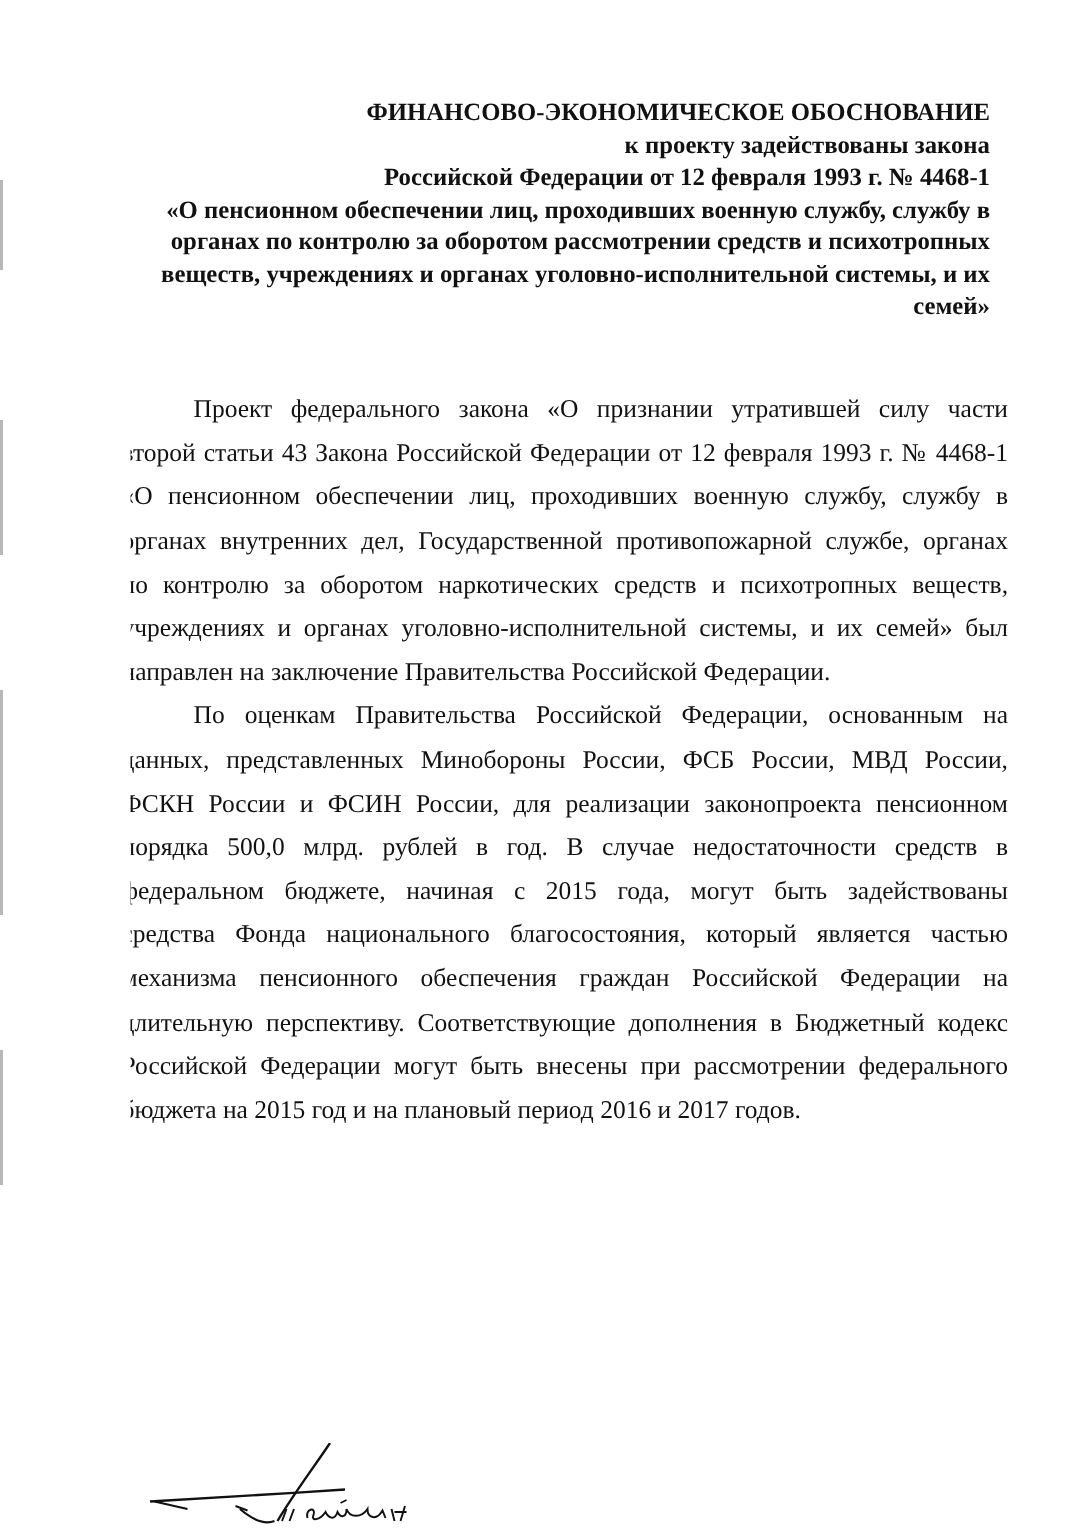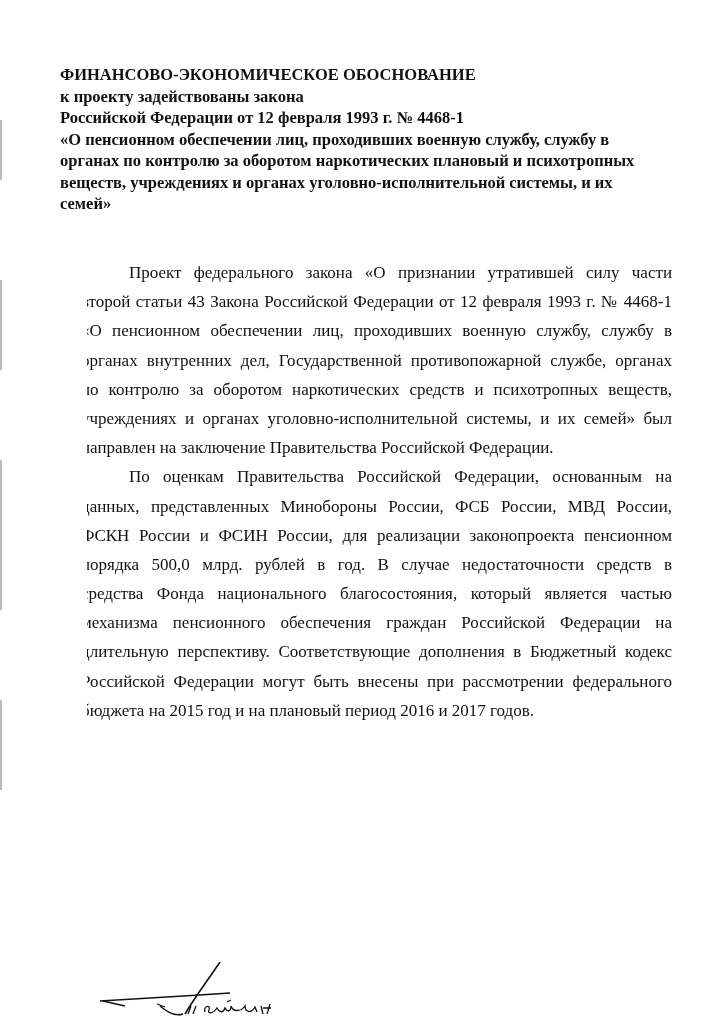--- a/index.html
+++ b/index.html
@@ -1,18 +1,18 @@
 <!DOCTYPE html>
 <html><head>
 <meta charset="utf-8">
 <style>
   html, body { margin: 0; padding: 0; background: #ffffff; }
   body { width: 723px; height: 1024px; position: relative; overflow: hidden; font-family: "Liberation Serif", serif; color: #111; }
   .edge { position: absolute; left: 0; width: 2px; background: #b8b8b8; }
-  .title-block { position: absolute; left: 60px; width: 600px; top: 64px; text-align: left; font-weight: bold; font-size: 16.5px; line-height: 21.5px; }
+  .title-block { position: absolute; left: 60px; width: 600px; top: 64px; text-align: right; font-weight: bold; font-size: 16.5px; line-height: 21.5px; }
   .title-block div { white-space: nowrap; }
   .body-clip { position: absolute; left: 87px; top: 258px; width: 600px; height: 520px; overflow: hidden; }
   .body-text { position: absolute; left: -6px; top: 0; width: 591px; font-size: 17px; line-height: 29.2px; text-align: justify; }
   .line { display: block; white-space: nowrap; text-align-last: justify; text-align: justify; height: 29.2px; }
   .line.last { text-align-last: left; }
   .indent { padding-left: 48px; }
   .sig { position: absolute; left: 95px; top: 962px; width: 200px; height: 60px; }
 </style>
 </head>
 <body>
@@ -20,38 +20,39 @@
 <div class="edge" style="top:120px;height:60px;"></div>
 <div class="edge" style="top:280px;height:90px;"></div>
 <div class="edge" style="top:460px;height:150px;"></div>
 <div class="edge" style="top:700px;height:90px;"></div>
 
 <div class="title-block">
   <div>ФИНАНСОВО-ЭКОНОМИЧЕСКОЕ ОБОСНОВАНИЕ</div>
   <div>к проекту задействованы закона</div>
   <div>Российской Федерации от 12 февраля 1993 г. № 4468-1</div>
   <div>«О пенсионном обеспечении лиц, проходивших военную службу, службу в</div>
-  <div>органах по контролю за оборотом наркотических плановый и психотропных</div>
+  <div>органах по контролю за оборотом рассмотрении средств и психотропных</div>
   <div>веществ, учреждениях и органах уголовно-исполнительной системы, и их</div>
   <div>семей»</div>
 </div>
 
 <div class="body-clip">
   <div class="body-text">
     <span class="line indent">Проект федерального закона  «О признании утратившей силу части</span>
     <span class="line">второй статьи 43 Закона Российской Федерации от 12 февраля 1993 г. № 4468-1</span>
     <span class="line">«О пенсионном обеспечении лиц, проходивших военную службу, службу в</span>
     <span class="line">органах внутренних дел, Государственной противопожарной службе, органах</span>
     <span class="line">по контролю за оборотом наркотических средств и психотропных веществ,</span>
     <span class="line">учреждениях и органах уголовно-исполнительной системы, и их семей» был</span>
     <span class="line last">направлен на заключение Правительства Российской Федерации.</span>
     <span class="line indent">По оценкам Правительства Российской Федерации, основанным на</span>
     <span class="line">данных, представленных Минобороны России, ФСБ России, МВД России,</span>
     <span class="line">ФСКН России и ФСИН России, для реализации законопроекта пенсионном</span>
     <span class="line">порядка 500,0 млрд. рублей в год. В случае недостаточности средств в</span>
+    <span class="line">федеральном бюджете, начиная с 2015 года, могут быть задействованы</span>
     <span class="line">средства Фонда национального благосостояния, который является частью</span>
     <span class="line">механизма пенсионного  обеспечения граждан  Российской  Федерации  на</span>
     <span class="line">длительную перспективу. Соответствующие дополнения в Бюджетный кодекс</span>
     <span class="line">Российской Федерации могут быть внесены при рассмотрении федерального</span>
     <span class="line last">бюджета на 2015 год и на плановый период 2016 и 2017 годов.</span>
   </div>
 </div>
 
 <svg class="sig" viewBox="0 0 200 60">
   <path d="M5 39 C40 37, 90 34, 135 31" stroke="#111" stroke-width="1.6" fill="none"></path>

